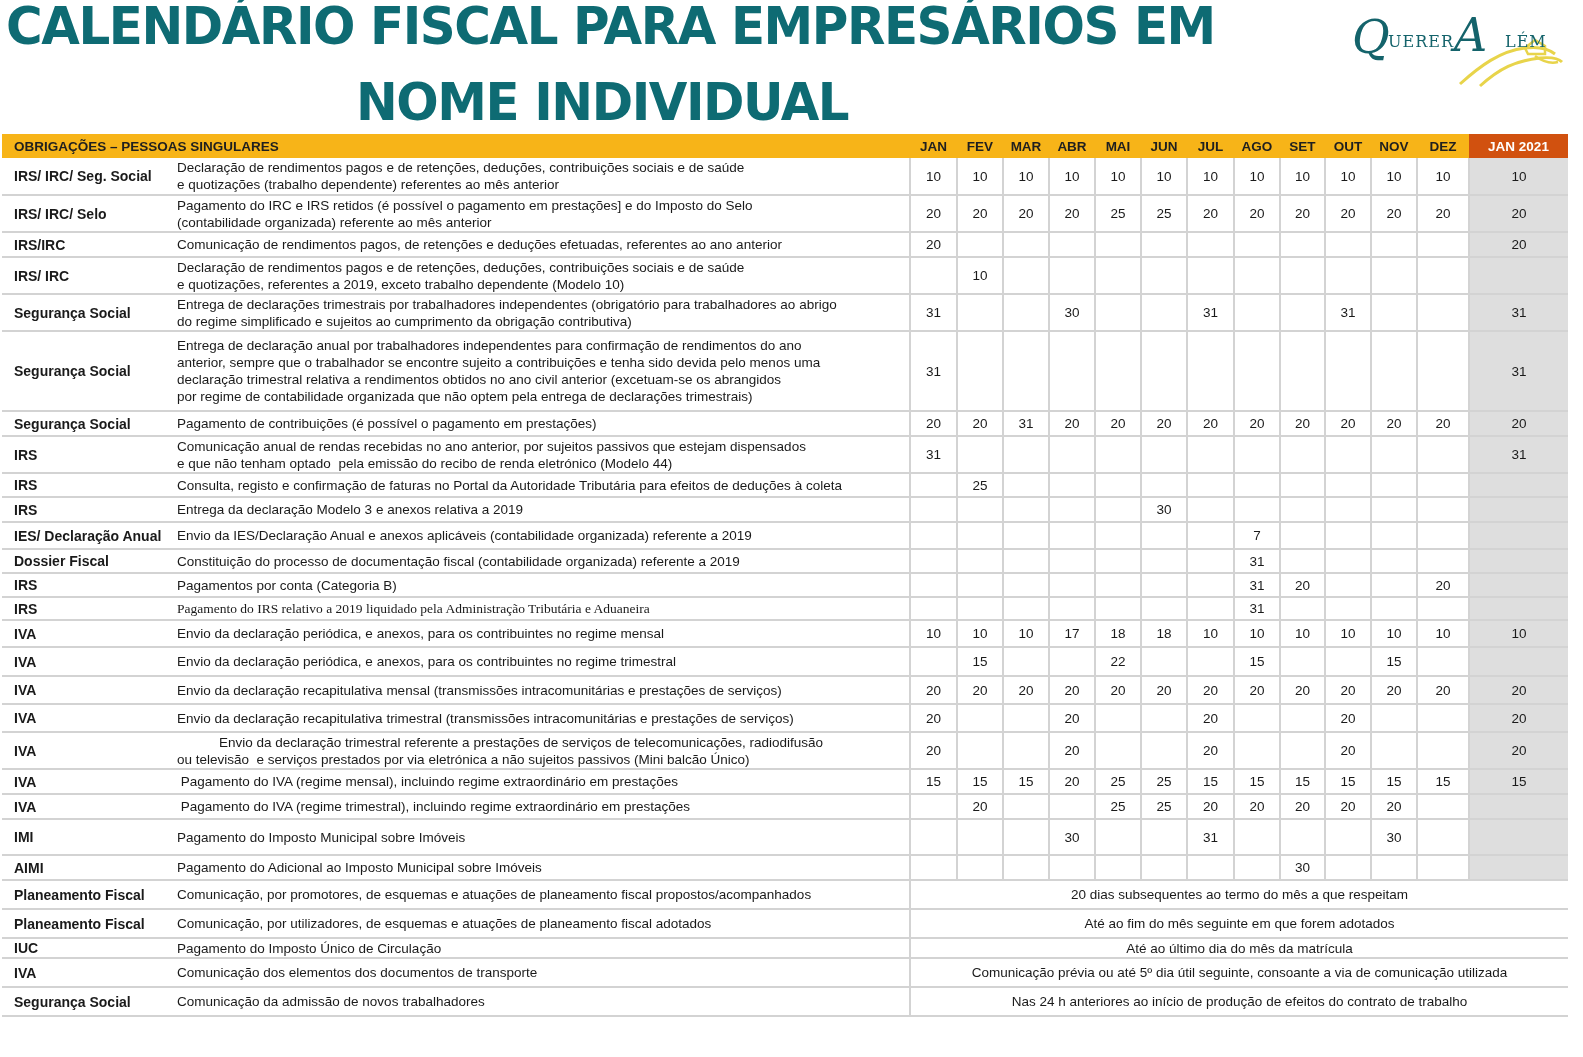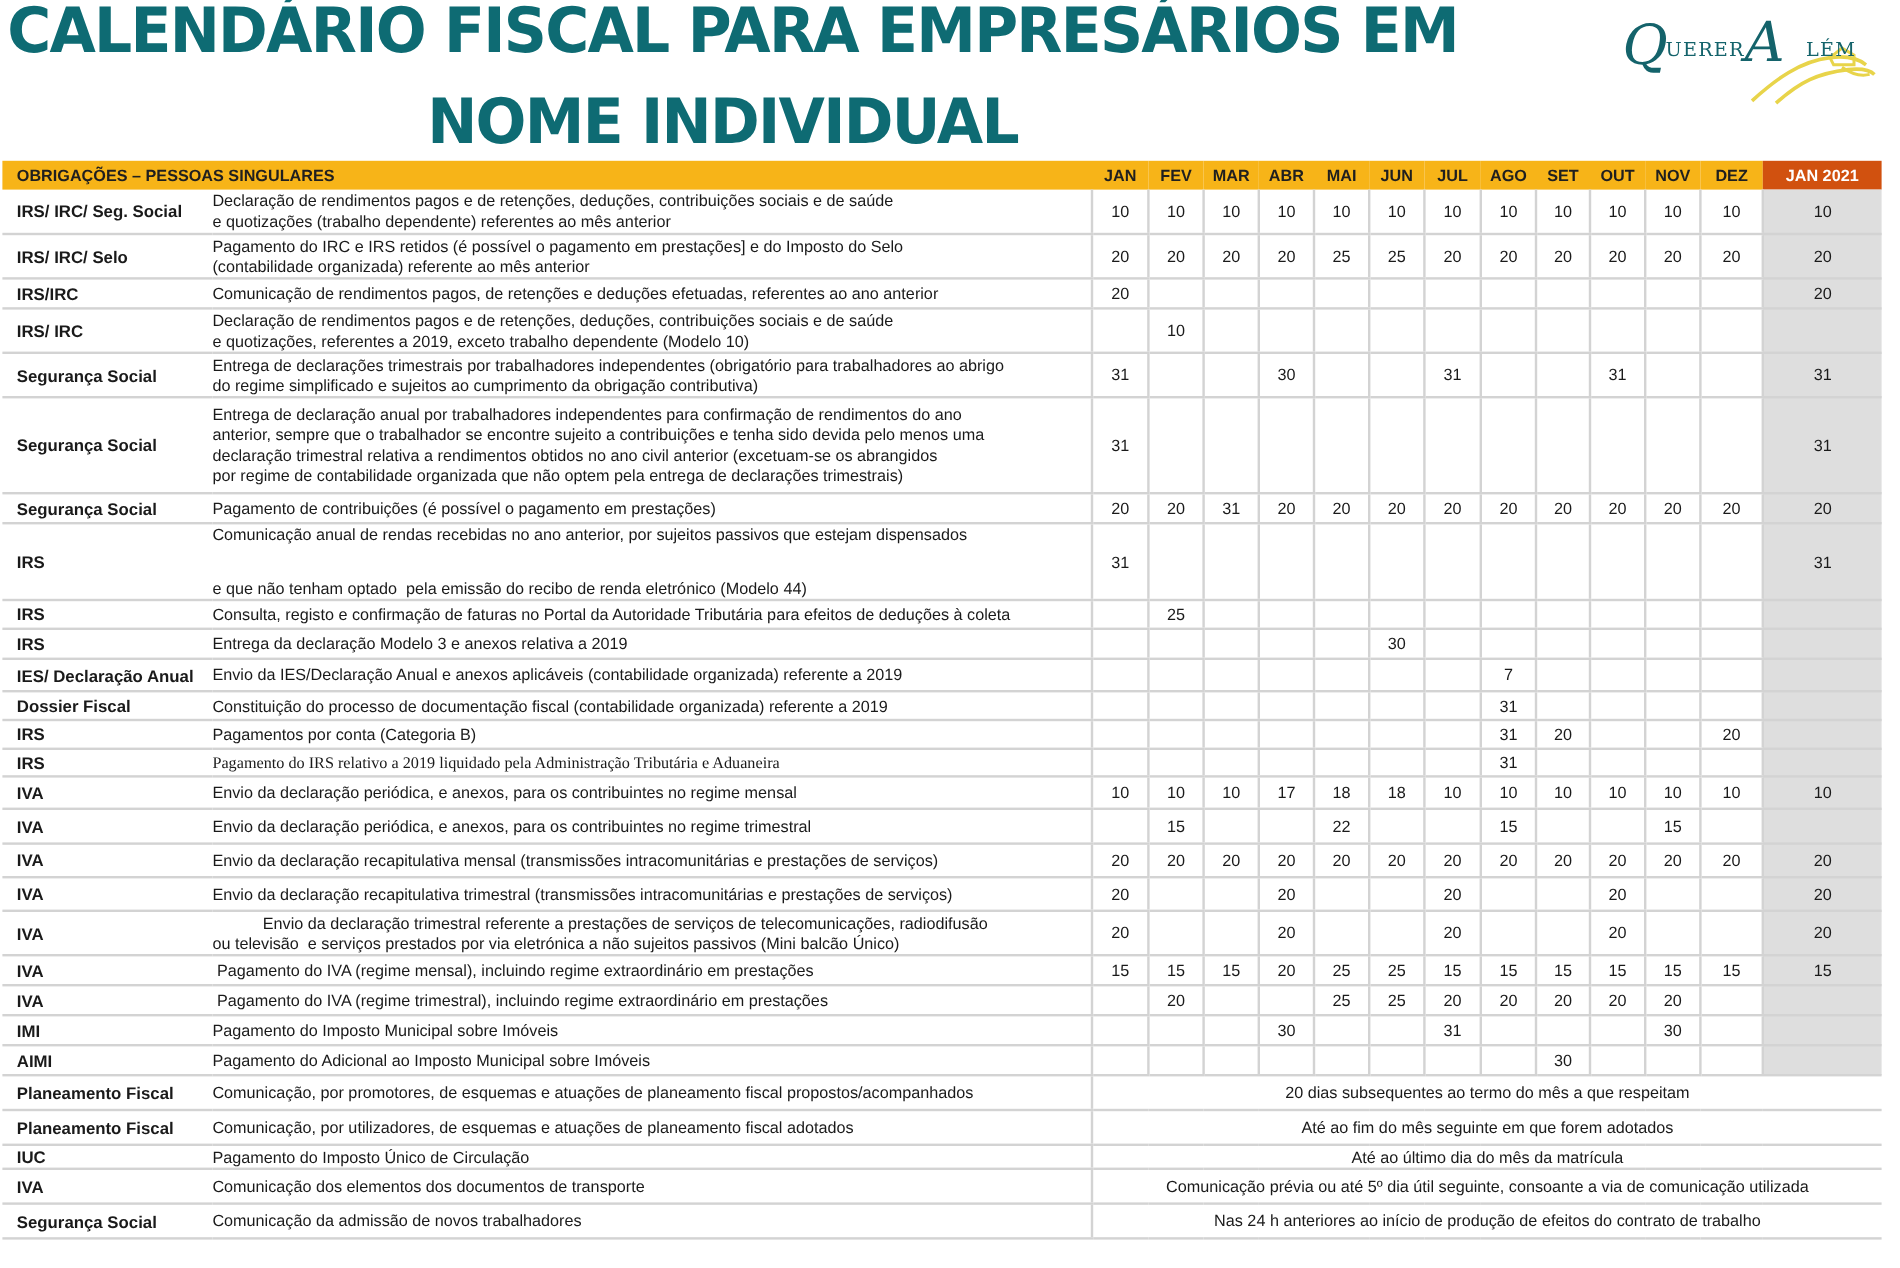--- a/index.html
+++ b/index.html
@@ -225,21 +225,21 @@
         <td class="m">20</td>
         <td class="m">20</td>
         <td class="m">20</td>
         <td class="m">20</td>
         <td class="j21">20</td>
       </tr>
       <tr style="height: 37px;">
         <td class="cat">IRS</td>
         <td class="desc">
           <div style="white-space: pre;">Comunicação anual de rendas recebidas no ano anterior, por sujeitos passivos que estejam dispensados</div>
-          <div style="white-space: pre; margin-top: 28px;">e que não tenham optado  pela emissão do recibo de renda eletrónico (Modelo 44)</div>
+          <div style="white-space: pre;">e que não tenham optado  pela emissão do recibo de renda eletrónico (Modelo 44)</div>
         </td>
         <td class="m">31</td>
         <td class="m"></td>
         <td class="m"></td>
         <td class="m"></td>
         <td class="m"></td>
         <td class="m"></td>
         <td class="m"></td>
         <td class="m"></td>
         <td class="m"></td>
@@ -489,21 +489,21 @@
         <td class="m">25</td>
         <td class="m">25</td>
         <td class="m">20</td>
         <td class="m">20</td>
         <td class="m">20</td>
         <td class="m">20</td>
         <td class="m">20</td>
         <td class="m"></td>
         <td class="j21"></td>
       </tr>
-      <tr style="height: 25px;">
+      <tr style="height: 36px;">
         <td class="cat">IMI</td>
         <td class="desc">
           <div style="white-space: pre;">Pagamento do Imposto Municipal sobre Imóveis</div>
         </td>
         <td class="m"></td>
         <td class="m"></td>
         <td class="m"></td>
         <td class="m">30</td>
         <td class="m"></td>
         <td class="m"></td>

